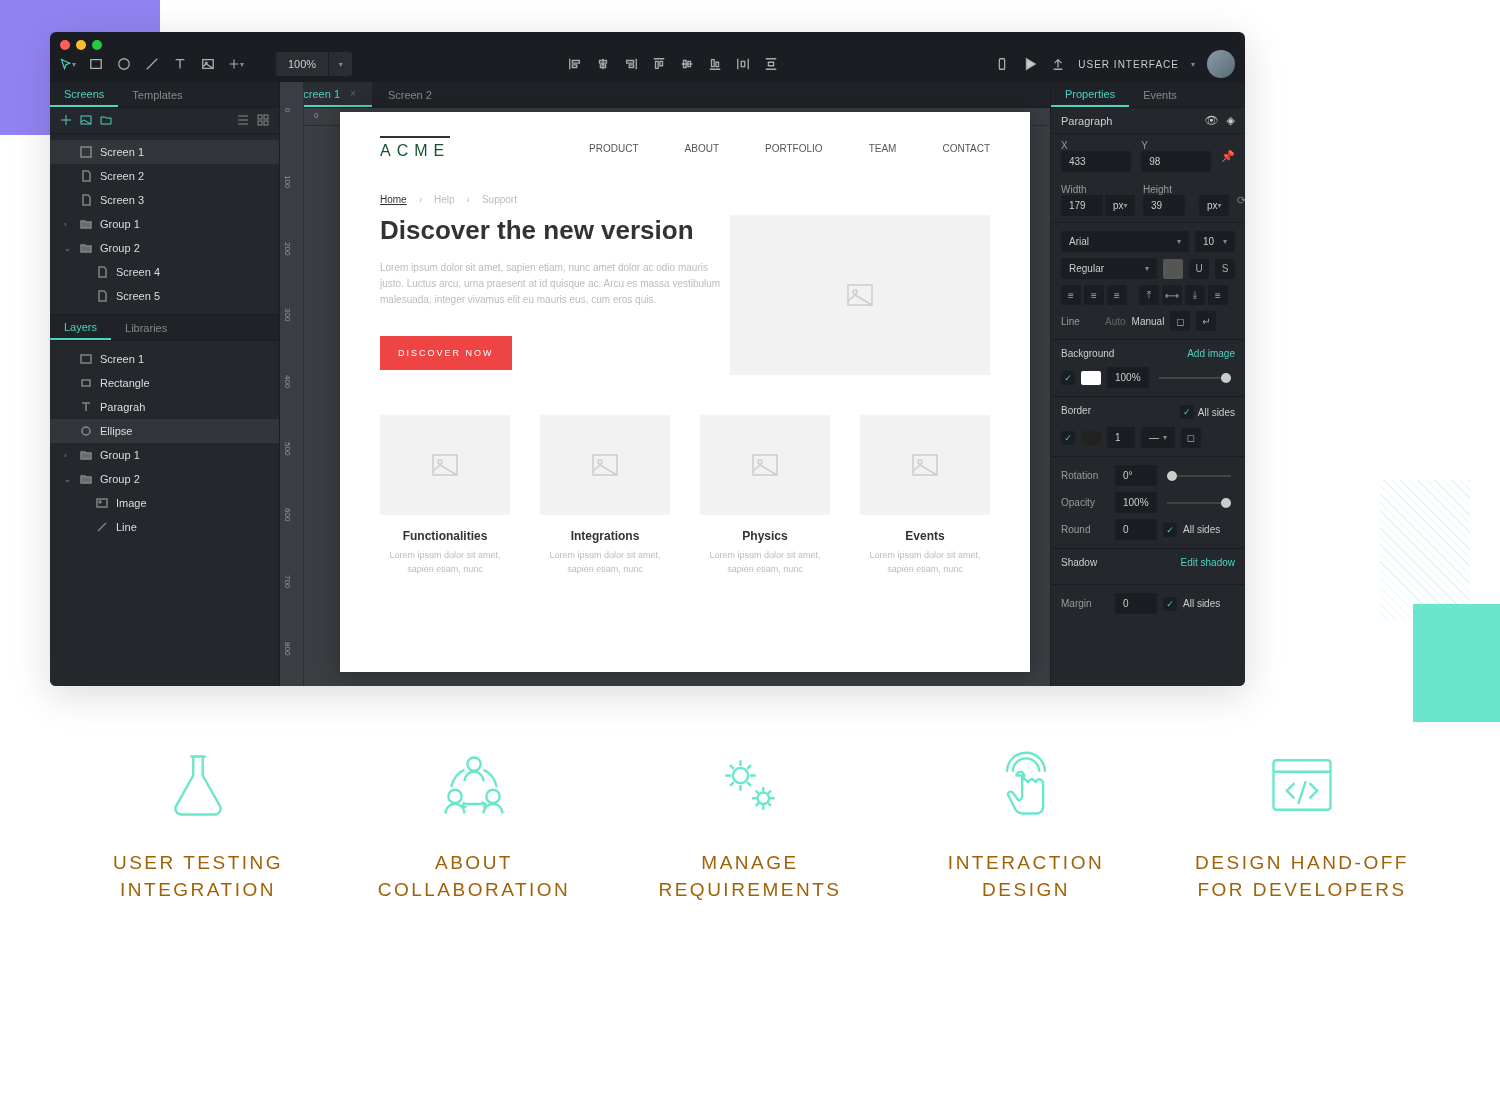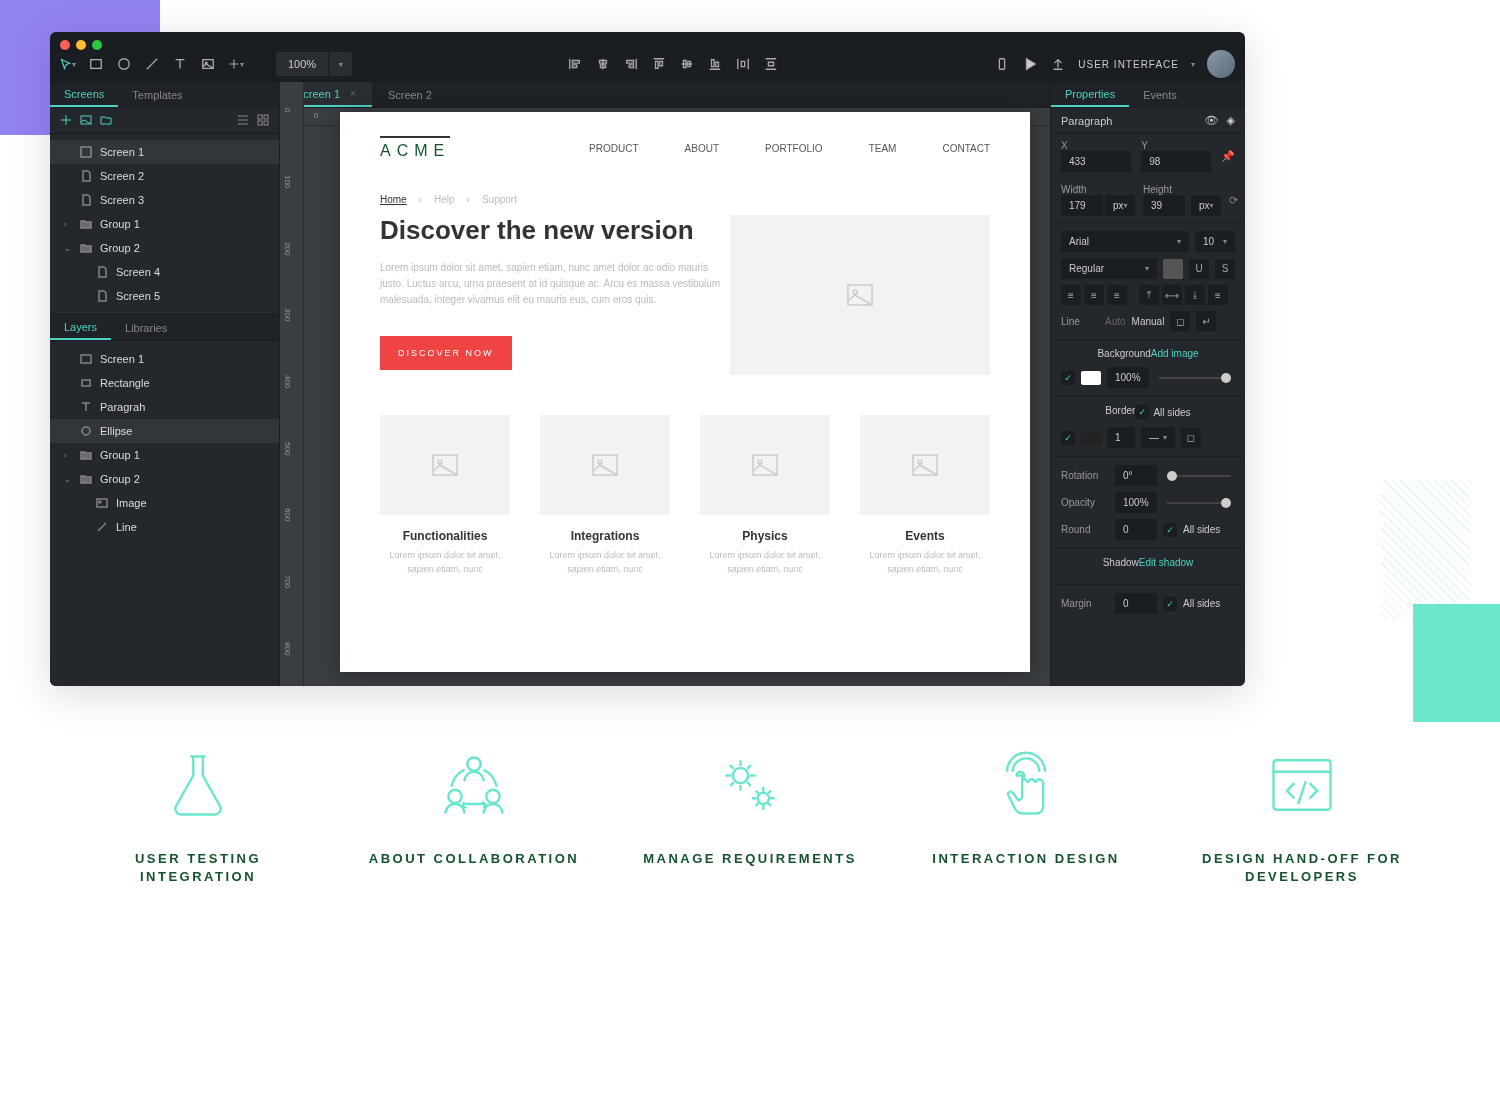--- a/index.html
+++ b/index.html
@@ -67,32 +67,32 @@
 .feature-img{height:100px;background:#f2f2f2;display:flex;align-items:center;justify-content:center;margin-bottom:14px}
 .feature h3{font-size:12px;color:#333;margin-bottom:6px}
 .feature p{font-size:9px;color:#bbb;line-height:1.5}
 .prop-row{display:flex;padding:6px 10px;gap:8px;align-items:center}
 .prop-header{height:26px;border-bottom:1px solid #1a1d21;padding:0 10px;display:flex;align-items:center;justify-content:space-between;font-size:11px;color:#ccc}
 .prop-label{font-size:10px;color:#999;width:38px}
 .prop-input{background:#1a1d21;border:none;color:#ccc;font-size:10px;padding:5px 8px;width:60px;border-radius:2px}
 .prop-input.sm{width:42px}
 .prop-dd{background:#1a1d21;color:#ccc;font-size:10px;padding:5px 8px;border-radius:2px;display:flex;align-items:center;justify-content:space-between}
 .prop-section{border-top:1px solid #1a1d21;padding:8px 10px}
-.prop-sec-title{font-size:10px;color:#ccc;display:flex;justify-content:center;margin-bottom:8px}
+.prop-sec-title{font-size:10px;color:#ccc;display:flex;justify-content:space-between;margin-bottom:8px}
 .link-teal{color:#4cd3c2;cursor:pointer}
 .check-box{width:14px;height:14px;background:#1a1d21;border-radius:2px;display:flex;align-items:center;justify-content:center;color:#4cd3c2;font-size:9px}
 .color-swatch{width:20px;height:14px;border-radius:2px}
 .slider{flex:1;height:2px;background:#444;position:relative;margin:0 4px}
 .slider-thumb{width:10px;height:10px;background:#ccc;border-radius:50%;position:absolute;top:-4px}
 .icon-btn{width:20px;height:20px;background:#1a1d21;border-radius:2px;display:flex;align-items:center;justify-content:center;font-size:10px;color:#aaa}
 .features-row{position:absolute;left:0;right:0;top:740px;display:flex;justify-content:space-around;padding:0 60px}
 .feat-col{text-align:center;width:220px}
 .feat-icon{height:90px;display:flex;align-items:center;justify-content:center;margin-bottom:20px}
 .feat-icon svg{width:76px;height:76px;stroke:#69e6cc;fill:none;stroke-width:2.5}
-.feat-title{font-size:13px;letter-spacing:2.5px;color:#14532d;font-weight:700;line-height:1.4}
+.feat-title{font-size:19px;letter-spacing:2.5px;color:#a16207;font-weight:400;line-height:1.4}
 .chev{font-size:8px;color:#888}
 .diag-lines{position:absolute;right:30px;top:480px;width:90px;height:140px;background:repeating-linear-gradient(45deg,transparent,transparent 5px,#b5e8dc 5px,#b5e8dc 6px);opacity:.4;z-index:-1}
 </style>
 </head>
 <body>
 
 <div class="purple-block"></div>
 <div class="teal-block"></div>
 <div class="diag-lines"></div>
 
@@ -495,21 +495,21 @@
             <div style="display:flex;gap:2px">
               <input class="prop-input sm" value="179" style="">
               <div class="prop-dd" style="width:30px">
                 <span>px</span>
                 <span class="chev">▾</span>
               </div>
             </div>
           </div>
         <div style="flex:1">
             <div class="prop-label">Height</div>
-            <div style="display:flex;gap:6px">
+            <div style="display:flex;gap:14px">
               <input class="prop-input sm" value="39" style="">
               <div class="prop-dd" style="width:30px">
                 <span>px</span>
                 <span class="chev">▾</span>
               </div>
             </div>
           </div>
         <span style="color:#888">⟳</span>
       </div>
 

